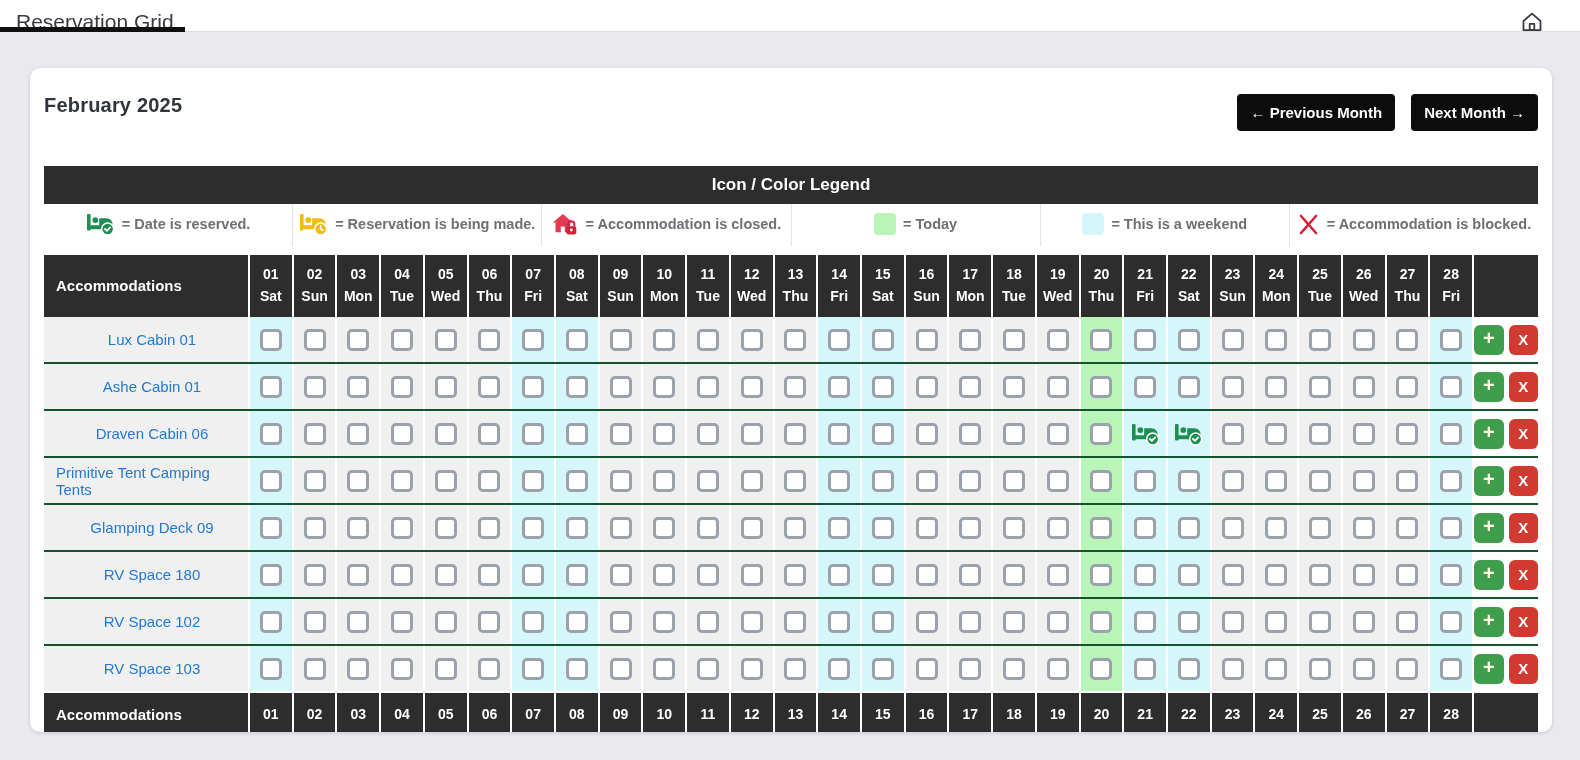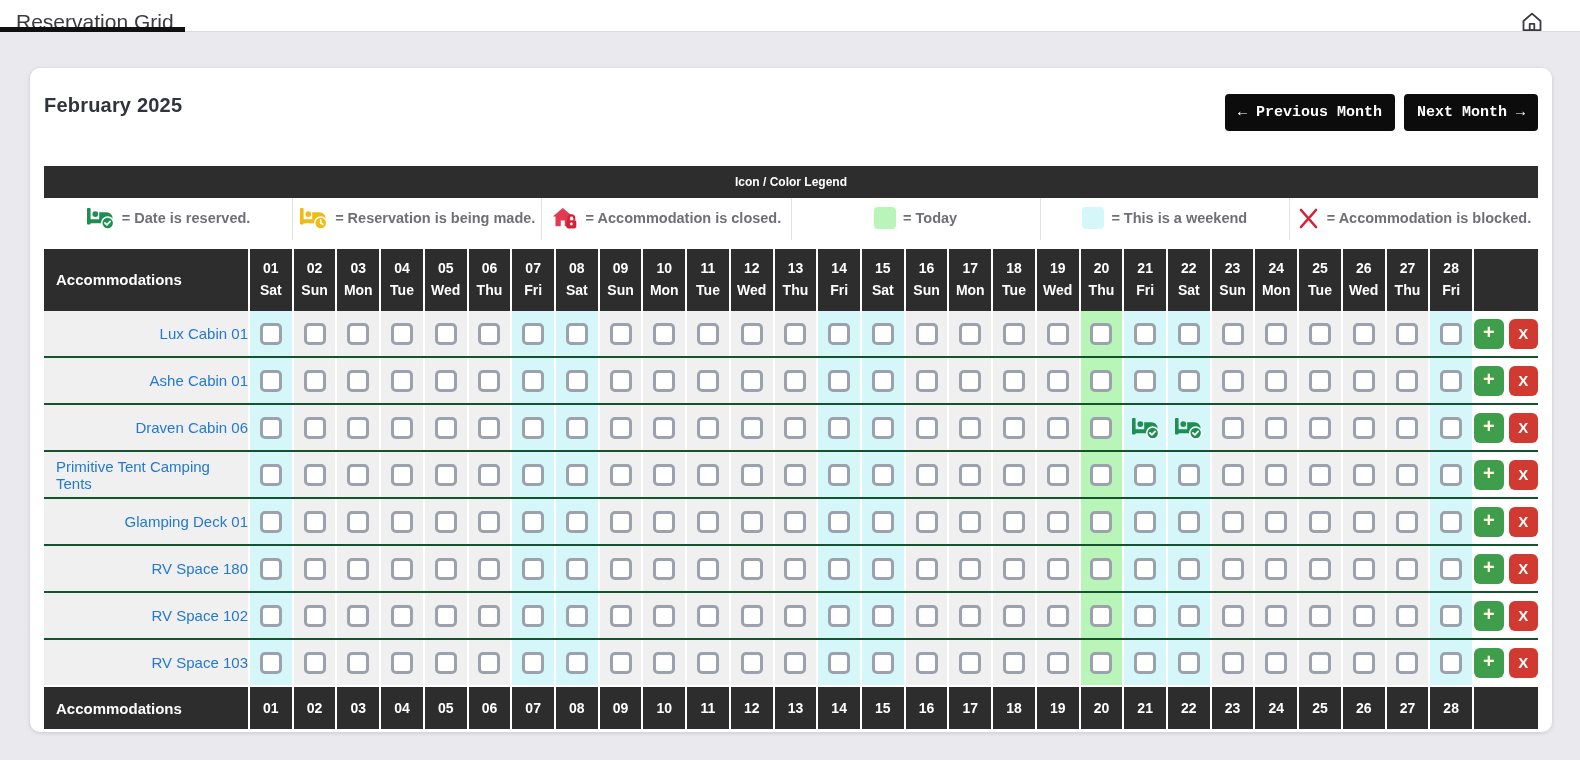--- a/index.html
+++ b/index.html
@@ -55,40 +55,40 @@
     align-items: flex-start;
     padding-top: 26px;
     height: 98px;
   }
   .month-title {
     font-size: 20px;
     font-weight: bold;
     color: #31353b;
     letter-spacing: .2px;
   }
-  .nav-buttons { display: flex; gap: 9px; font-family: Liberation Mono, monospace; }
+  .nav-buttons { display: flex; gap: 16px; }
   .nav-btn {
     background: var(--button-black, #0c0c0c);
     color: #fff;
     font-family: inherit;
     font-weight: bold;
     font-size: 15px;
     border: none;
     border-radius: 4px;
     padding: 10px 13px;
     cursor: pointer;
   }
 
   
   .legend-title {
     background: var(--header-dark, #2e2d2d);
     color: #fff;
     text-align: center;
     font-weight: bold;
-    font-size: 12px;
+    font-size: 17px;
     padding: 9px 0;
   }
   .legend-row { display: flex; background: #fff; }
   .legend-cell {
     flex: 1;
     display: flex;
     align-items: center;
     justify-content: center;
     gap: 7px;
     padding: 8px 0 10px;
@@ -134,21 +134,21 @@
   .b-row:first-child { border-top: none; }
   .b-cell {
     height: 45px;
     display: flex;
     align-items: center;
     justify-content: center;
     background: var(--row-bg, #f0f0f0);
     border-left: 2px solid #fff;
   }
   .b-cell.label {
-    justify-content: flex-end;
+    justify-content: center;
     padding-left: 12px;
     border-left: none;
   }
   .b-cell.weekend { background: var(--weekend-bg, #d6f7fa); }
   .b-cell.today   { background: var(--today-bg, #b9f5b9); }
   .b-cell.actions { background: #fff; gap: 5px; }
 
   .row-link {
     color: var(--link-blue, #2379cf);
     font-size: 15px;
@@ -793,21 +793,21 @@
           <div class="b-cell weekend">
             <div class="checkbox"></div>
           </div>
           <div class="b-cell actions">
             <button class="add-btn">+</button>
             <button class="remove-btn">X</button>
           </div>
         </div>
         <div class="grid-row b-row">
           <div class="b-cell label">
-            <a class="row-link">Glamping Deck 01</a>
+            <a class="row-link">Glamping Deck 09</a>
           </div>
           <div class="b-cell weekend">
             <div class="checkbox"></div>
           </div>
           <div class="b-cell">
             <div class="checkbox"></div>
           </div>
           <div class="b-cell">
             <div class="checkbox"></div>
           </div>

